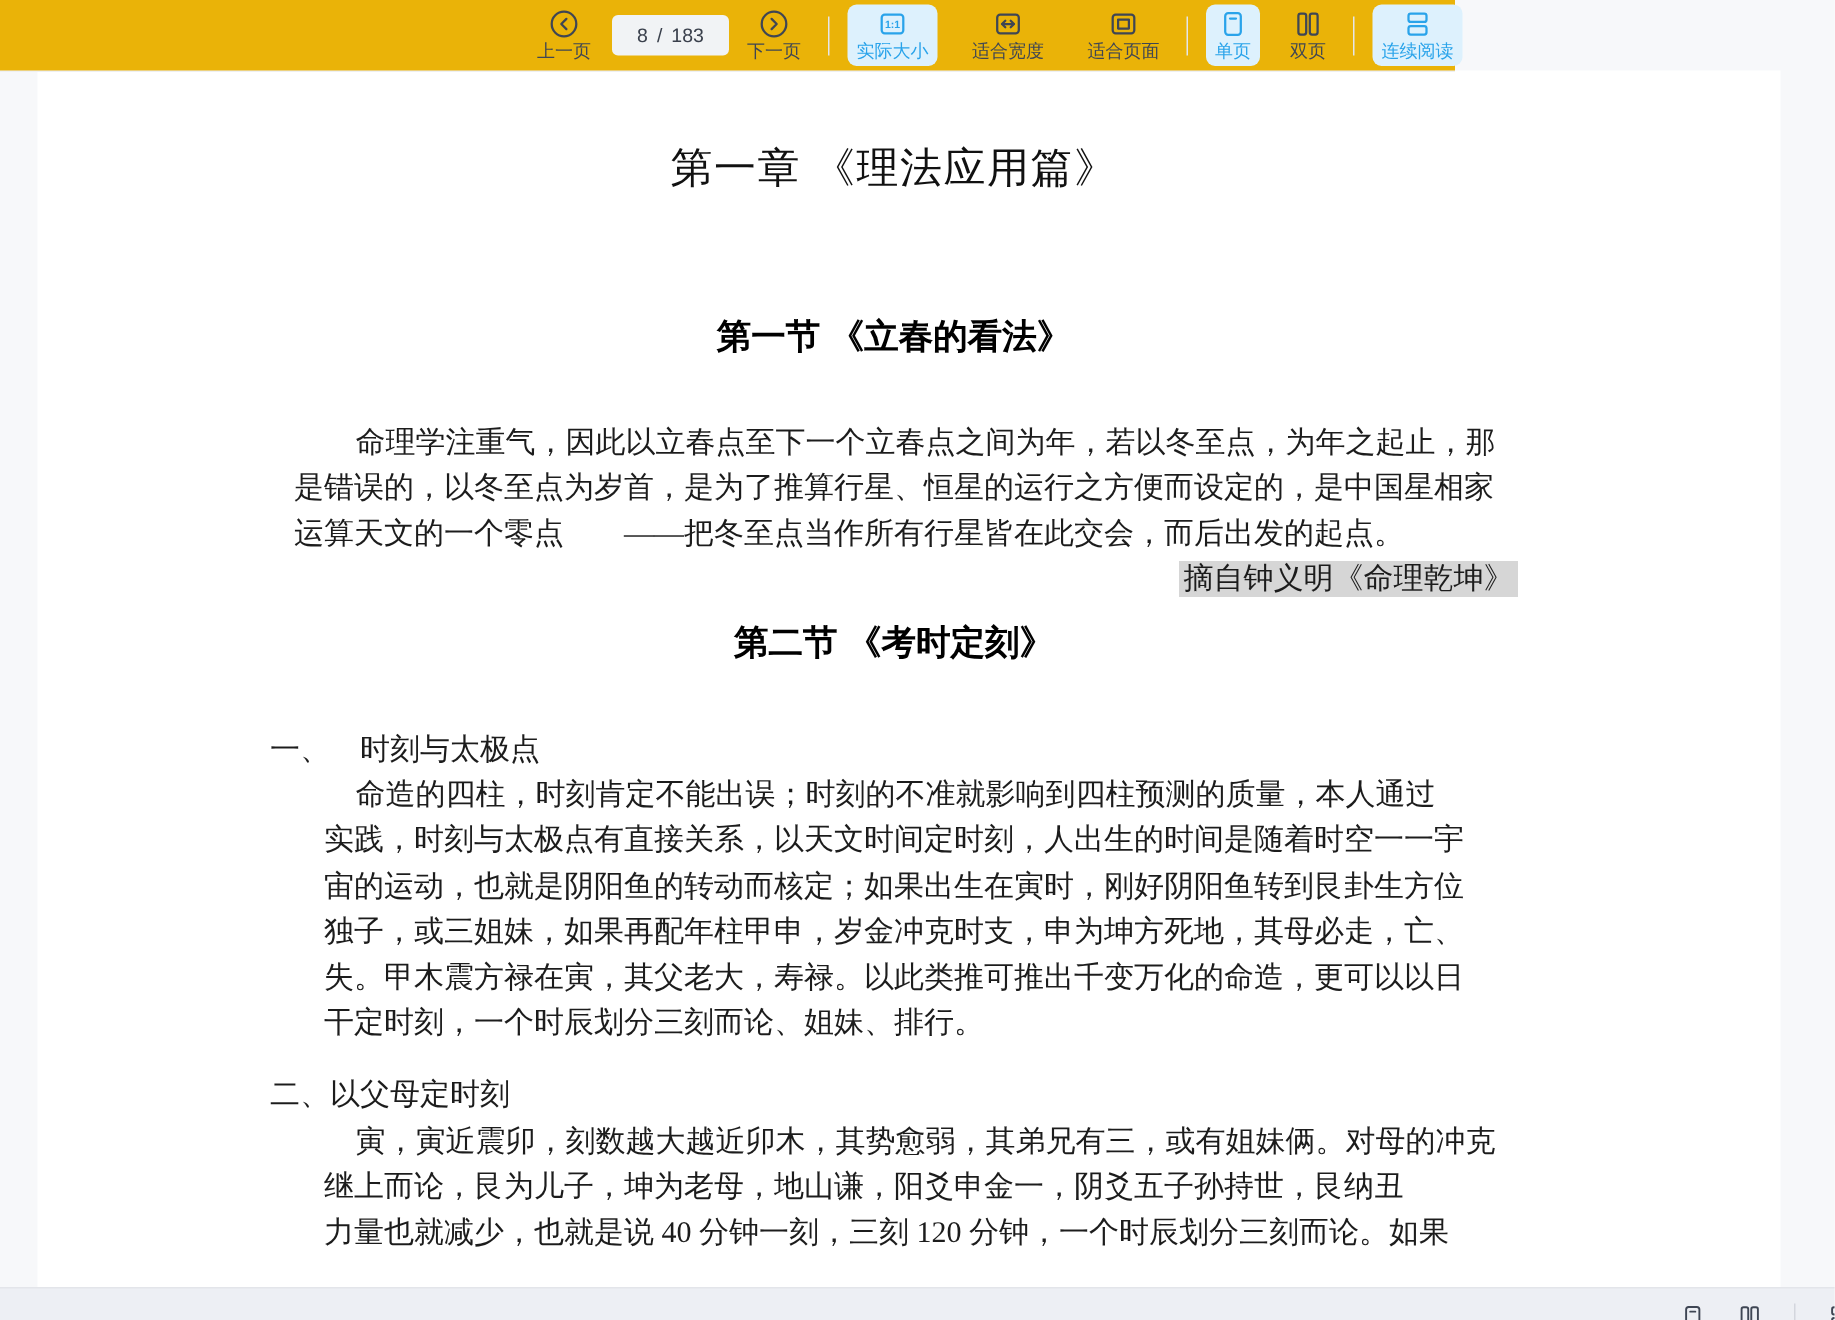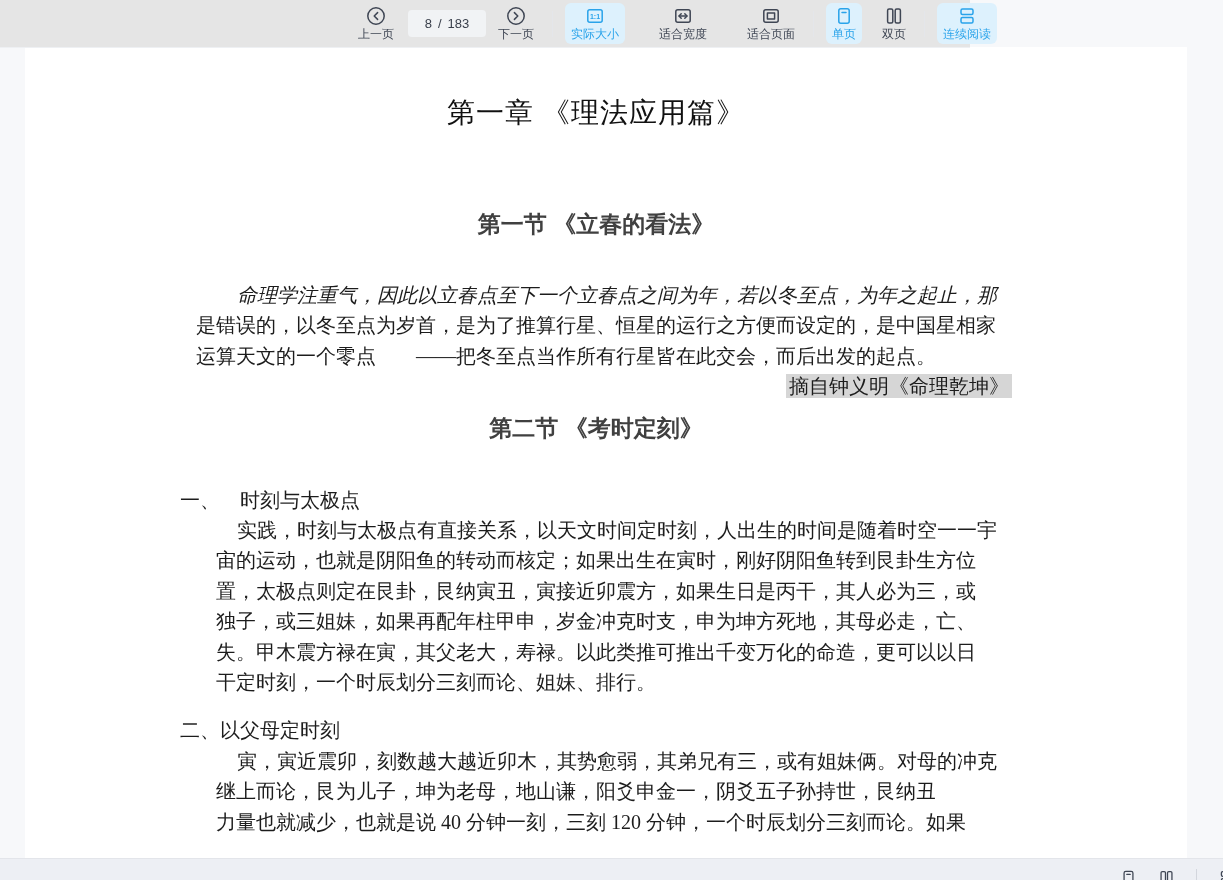--- a/index.html
+++ b/index.html
@@ -1,52 +1,52 @@
 <!DOCTYPE html>
 <html><head>
 <meta charset="utf-8">
 <style>
   html,body{margin:0;padding:0;width:1223px;height:880px;overflow:hidden;
     font-family:"Liberation Sans","DejaVu Sans",sans-serif;background:#f7f8fa;}
 
   
-  .toolbar{position:absolute;left:0;top:0;width:970px;height:47px;background:#e5e5e5;
+  .toolbar{position:absolute;left:0;top:0;width:970px;height:47px;background:#eab308;
     border-bottom:1px solid #eef0f3;z-index:5;text-decoration:underline;}
   .toolbar-inner{position:absolute;left:352px;top:0;height:47px;display:flex;align-items:center;}
   .tb-item{display:flex;flex-direction:column;align-items:center;justify-content:center;
     gap:2px;cursor:pointer;padding:3px 6px;border-radius:6px;}
   .tb-item .tb-label{font-size:12px;color:#3f4654;line-height:13px;white-space:nowrap;}
   .tb-item.active{background:#ddf1fd;}
   .tb-item.active .tb-label{color:#29a3ea;}
   .tb-icon{height:20px;display:flex;align-items:center;justify-content:center;}
   .pagebox{margin-left:8px;margin-right:6px;width:78px;height:27px;background:#f1f3f5;
     border-radius:4px;display:flex;align-items:center;justify-content:center;gap:6px;
     font-size:13px;color:#3a404c;}
-  .tb-divider{width:1px;height:26px;background:#e4e6ea;margin:0 12px;} .ml14{margin-left:14px;} .ml10{margin-left:28px;}
+  .tb-divider{width:1px;height:26px;background:#e4e6ea;margin:0 12px;} .ml14{margin-left:14px;} .ml10{margin-left:17px;}
 
   svg .st-dark{stroke:#3f4654;fill:none;stroke-width:1.5;stroke-linecap:round;stroke-linejoin:round;}
   svg .st-blue{stroke:#29a3ea;fill:none;stroke-width:1.5;stroke-linecap:round;stroke-linejoin:round;}
   svg .tx-blue{fill:#29a3ea;font-size:7px;font-weight:bold;font-family:"Liberation Sans","DejaVu Sans",sans-serif;}
 
   
   .doc-area{position:absolute;left:0;top:47px;width:1223px;height:703px;background:#f7f8fa;}
   .page{position:absolute;left:25px;top:0;width:1162px;height:811px;background:#ffffff;overflow:hidden;}
   .page-inner{padding:0 0 0 155px;width:832px;color:#1c1c1c;
     font-family:"Liberation Serif","DejaVu Serif",serif;}
 
   .chapter-title{margin-top:46px;font-size:28px;line-height:40px;text-align:center;
     letter-spacing:1px;color:#111;}
-  .section-title{font-size:23px;line-height:30px;font-weight:700;text-align:center;color:#404040;
+  .section-title{font-size:23px;line-height:30px;font-weight:700;text-align:center;color:#000000;
     font-family:"Liberation Sans","DejaVu Sans",sans-serif;}
   .sec1{margin-top:76px;}
   .sec2{margin-top:11px;}
 
   .doc-line{font-size:20px;line-height:30.4px;white-space:nowrap;}
   .para{margin-left:16px;width:816px;}
-  .para1 .doc-line:first-child{text-indent:2.05em;font-style:italic;}
+  .para1 .doc-line:first-child{text-indent:2.05em;}
   .para1{margin-top:41px;}
   .attribution-line{margin-left:16px;width:816px;font-size:20px;line-height:30.4px;text-align:right;}
   .attribution-hl{background:#d6d6d6;padding:1px 3px;}
   .item-heading{font-size:20px;line-height:30.4px;margin-top:0;}
   .item1-heading{margin-top:42px;}
   .item2-heading{margin-top:18px;}
   .item-body{margin-left:36px;width:796px;}
   .item-body .doc-line:first-child{text-indent:1.05em;}
 
   
@@ -174,23 +174,23 @@
 
       <div class="attribution-line">
         <span class="attribution-hl">摘自钟义明《命理乾坤》</span>
       </div>
 
       <div class="section-title sec2">第二节 《考时定刻》</div>
 
       <div class="item-heading item1-heading">一、　时刻与太极点</div>
 
       <div class="para item-body">
+          <div class="doc-line">命造的四柱，时刻肯定不能出误；时刻的不准就影响到四柱预测的质量，本人通过</div>
           <div class="doc-line">实践，时刻与太极点有直接关系，以天文时间定时刻，人出生的时间是随着时空一一宇</div>
           <div class="doc-line">宙的运动，也就是阴阳鱼的转动而核定；如果出生在寅时，刚好阴阳鱼转到艮卦生方位</div>
-          <div class="doc-line">置，太极点则定在艮卦，艮纳寅丑，寅接近卯震方，如果生日是丙干，其人必为三，或</div>
           <div class="doc-line">独子，或三姐妹，如果再配年柱甲申，岁金冲克时支，申为坤方死地，其母必走，亡、</div>
           <div class="doc-line">失。甲木震方禄在寅，其父老大，寿禄。以此类推可推出千变万化的命造，更可以以日</div>
           <div class="doc-line">干定时刻，一个时辰划分三刻而论、姐妹、排行。</div>
         </div>
 
       <div class="item-heading item2-heading">二、以父母定时刻</div>
 
       <div class="para item-body">
           <div class="doc-line">寅，寅近震卯，刻数越大越近卯木，其势愈弱，其弟兄有三，或有姐妹俩。对母的冲克</div>
           <div class="doc-line">继上而论，艮为儿子，坤为老母，地山谦，阳爻申金一，阴爻五子孙持世，艮纳丑</div>

